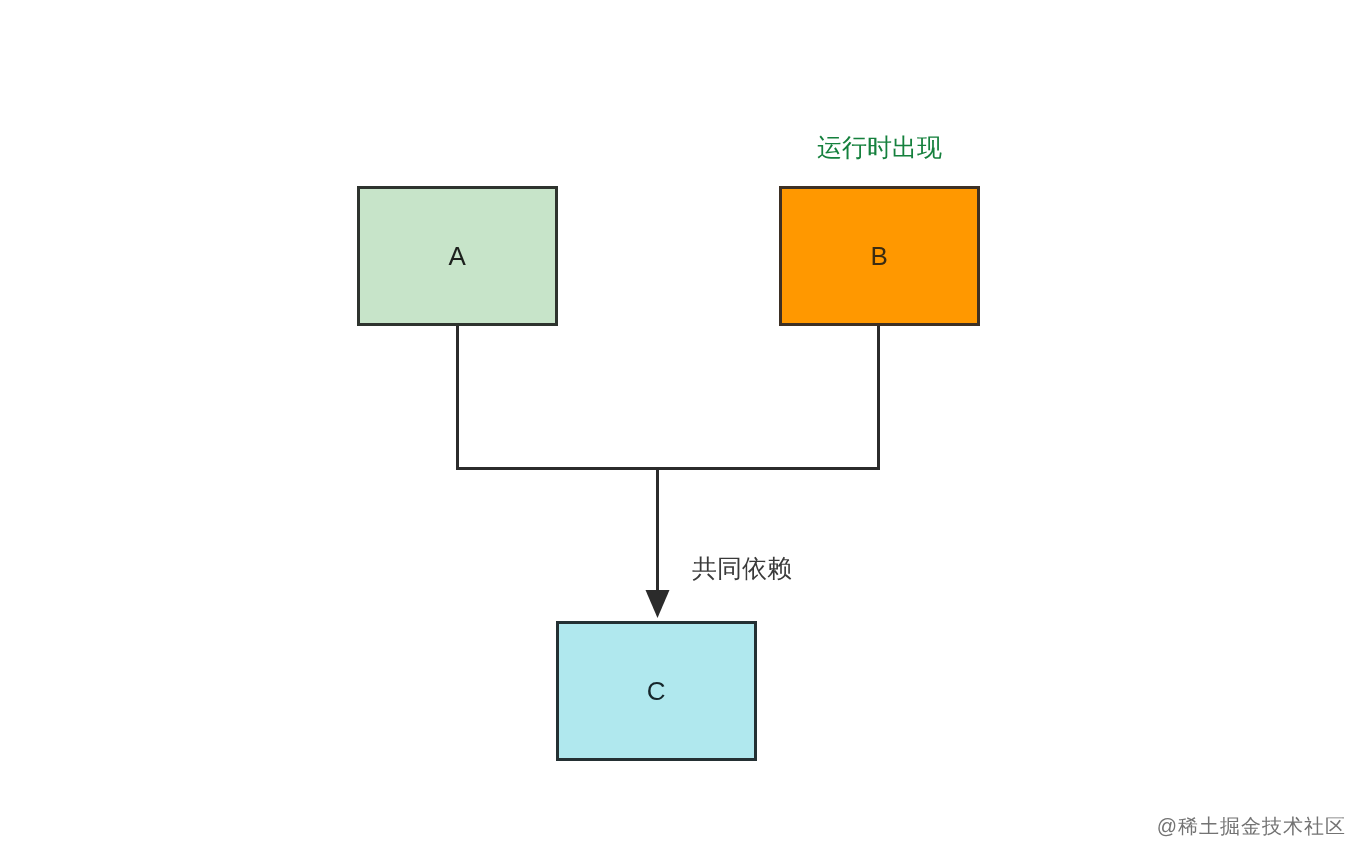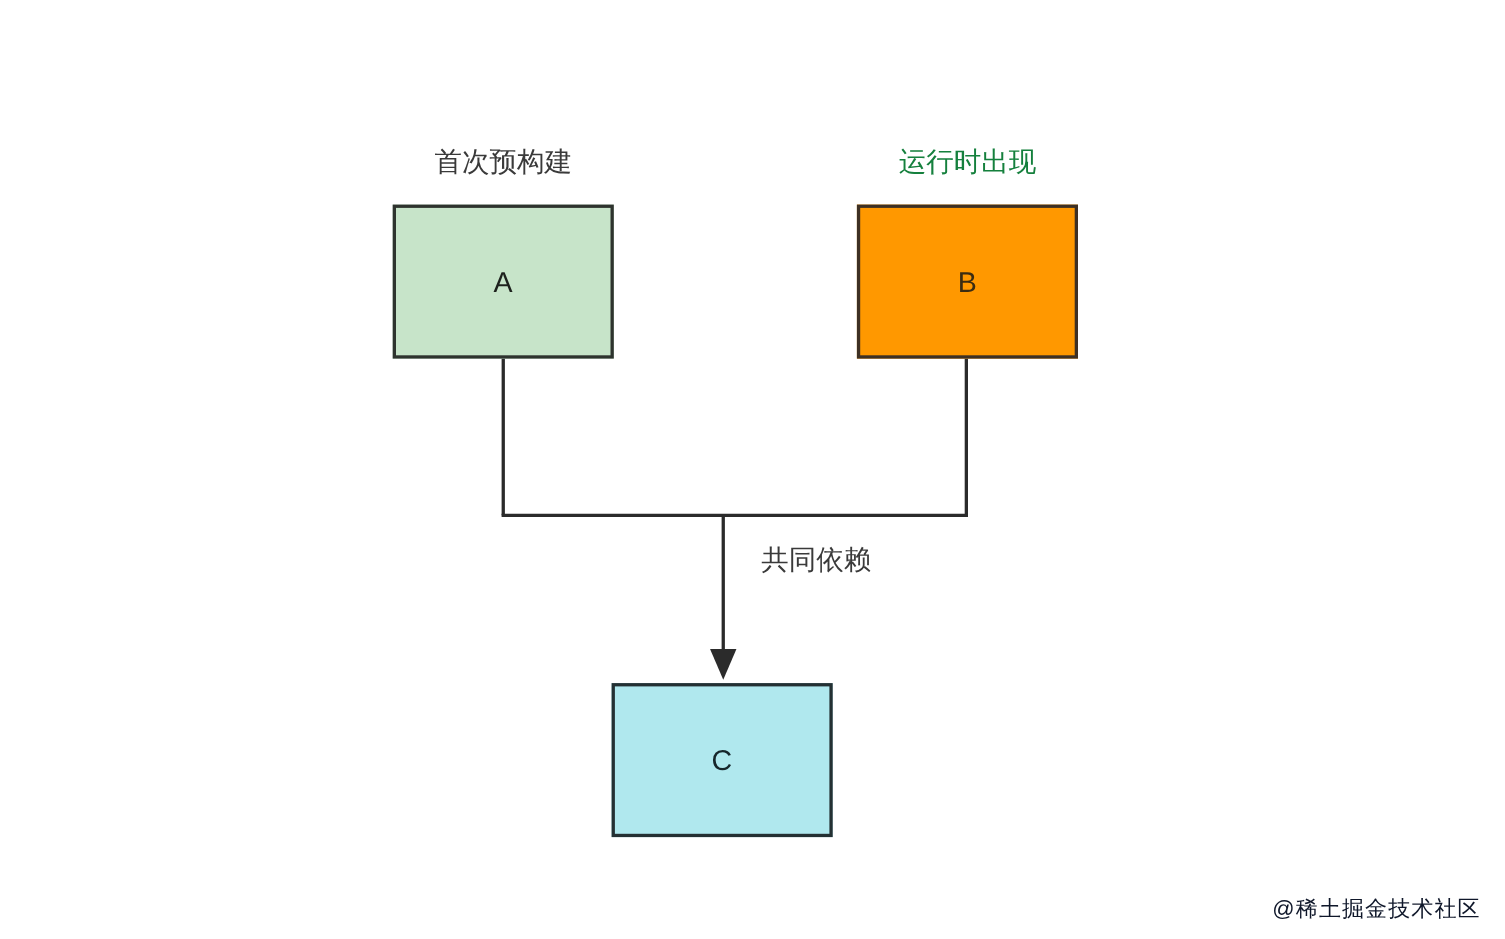--- a/index.html
+++ b/index.html
@@ -91,31 +91,31 @@
   }
   #label-b-title {
     left: 779px;
     top: 135px;
     width: 201px;
     text-align: center;
     color: #15803d;
   }
   #label-edge {
     left: 692px;
-    top: 497px;
+    top: 556px;
     color: #3a3a3a;
   }
 
   
   #watermark {
     position: absolute;
     right: 22px;
     bottom: 14px;
     font-size: 20px;
-    color: #0f172a;
+    color: #737373;
     letter-spacing: 1px;
     white-space: nowrap;
   }
 </style>
 </head>
 <body>
 
 <div id="canvas">
 
   <svg class="diagram-svg" viewBox="0 0 1368 854" aria-hidden="true">
@@ -124,21 +124,20 @@
 
     <path d="M 878.5 326 L 878.5 468.5" stroke="#2b2b2b" stroke-width="3" fill="none"></path>
 
     <path d="M 456 468.5 L 880 468.5" stroke="#2b2b2b" stroke-width="3" fill="none"></path>
 
     <path d="M 657.5 468.5 L 657.5 600" stroke="#2b2b2b" stroke-width="3" fill="none"></path>
 
     <polygon points="657.5,618 645.5,590 669.5,590" fill="#2b2b2b"></polygon>
   </svg>
 
-  <div class="annotation" id="label-a-title">首次预构建</div>
 
   <div class="annotation" id="label-b-title">运行时出现</div>
 
   <div class="node" id="node-a">
     <span class="node-label">A</span>
   </div>
 
   <div class="node" id="node-b">
     <span class="node-label">B</span>
   </div>

